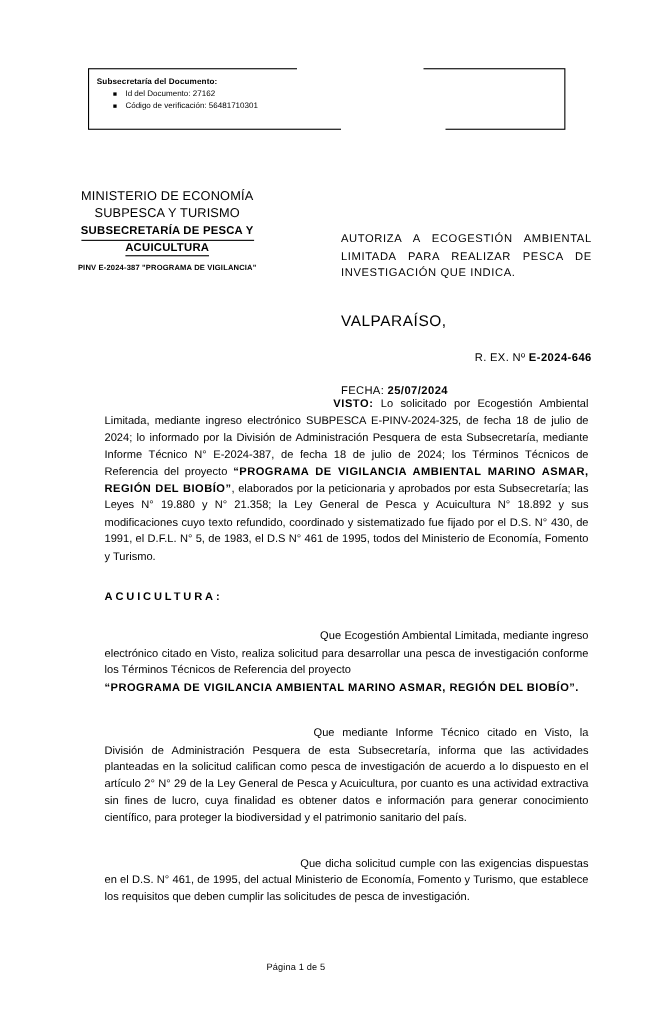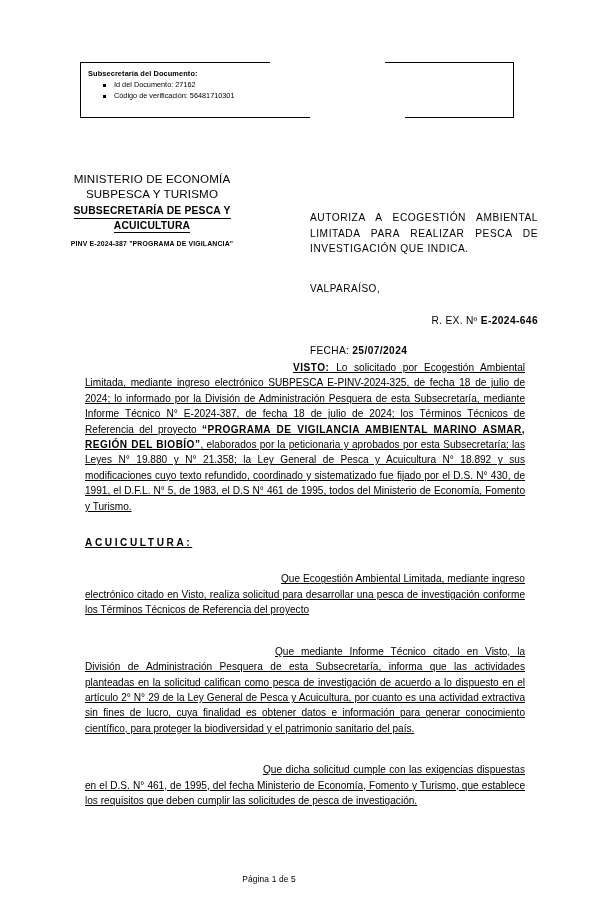--- a/index.html
+++ b/index.html
@@ -124,44 +124,43 @@
   }
   #heading-block .subject {
     font-size: 10.2px;
     line-height: 15.5px;
     letter-spacing: 0.55px;
     text-align: justify;
     text-align-last: left;
   }
   #heading-block .city {
     margin-top: 26px;
-    font-size: 10px;
+    font-size: 14px;
     letter-spacing: 0.5px;
   }
   #heading-block .rex {
     margin-top: 21px;
     font-size: 10.2px;
     letter-spacing: 0.3px;
     text-align: right;
   }
   #heading-block .rex b { font-weight: bold; letter-spacing: 0.4px; }
   #heading-block .fecha {
     margin-top: 19px;
     font-size: 10.2px;
     letter-spacing: 0.3px;
   }
   #heading-block .fecha b { font-weight: bold; letter-spacing: 0.4px; }
 
   
   #body-text {
     position: absolute;
-    left: 85px;
+    left: 95px;
     top: 360px;
     width: 440px;
-    text-decoration: underline;
   }
   #body-text p {
     margin: 0;
     font-size: 10.1px;
     line-height: 15.4px;
     text-align: justify;
     text-align-last: left;
   }
   .para-indent { text-indent: 208px; }
   .para-indent-2 { text-indent: 196px; }
@@ -240,27 +239,28 @@
 
     <p class="para-indent"><b class="lead">VISTO:</b><span> Lo solicitado por Ecogestión Ambiental Limitada, mediante ingreso electrónico SUBPESCA E-PINV-2024-325, de fecha 18 de julio de 2024; lo informado por la División de Administración Pesquera de esta Subsecretaría, mediante Informe Técnico N° E-2024-387, de fecha 18 de julio de 2024; los Términos Técnicos de Referencia del proyecto </span><b class="proj">“PROGRAMA DE VIGILANCIA AMBIENTAL MARINO ASMAR, REGIÓN DEL BIOBÍO”</b><span>, elaborados por la peticionaria y aprobados por esta Subsecretaría; las Leyes N° 19.880 y N° 21.358; la Ley General de Pesca y Acuicultura N° 18.892 y sus modificaciones cuyo texto refundido, coordinado y sistematizado fue fijado por el D.S. N° 430, de 1991, el D.F.L. N° 5, de 1983, el D.S N° 461 de 1995, todos del Ministerio de Economía, Fomento y Turismo.</span></p>
 
     <div class="spacer-md"></div>
 
     <p class="considerando">ACUICULTURA:</p>
 
     <div class="spacer-md"></div>
 
     <p class="para-indent-2">Que Ecogestión Ambiental Limitada, mediante ingreso electrónico citado en Visto, realiza solicitud para desarrollar una pesca de investigación conforme los Términos Técnicos de Referencia del proyecto</p>
+    <p class="proj-block">“PROGRAMA DE VIGILANCIA AMBIENTAL MARINO ASMAR, REGIÓN DEL BIOBÍO”.</p>
 
     <div class="spacer-lg"></div>
 
     <p class="para-indent-3">Que mediante Informe Técnico citado en Visto, la División de Administración Pesquera de esta Subsecretaría, informa que las actividades planteadas en la solicitud califican como pesca de investigación de acuerdo a lo dispuesto en el artículo 2° N° 29 de la Ley General de Pesca y Acuicultura, por cuanto es una actividad extractiva sin fines de lucro, cuya finalidad es obtener datos e información para generar conocimiento científico, para proteger la biodiversidad y el patrimonio sanitario del país.</p>
 
     <div class="spacer-lg"></div>
 
-    <p class="para-indent-4">Que dicha solicitud cumple con las exigencias dispuestas en el D.S. N° 461, de 1995, del fecha Ministerio de Economía, Fomento y Turismo, que establece los requisitos que deben cumplir las solicitudes de pesca de investigación.</p>
+    <p class="para-indent-4">Que dicha solicitud cumple con las exigencias dispuestas en el D.S. N° 461, de 1995, del actual Ministerio de Economía, Fomento y Turismo, que establece los requisitos que deben cumplir las solicitudes de pesca de investigación.</p>
   </div>
 
   <div id="footer">
     <span>Página 1 de 5</span>
   </div>
 
 </div>
 
 </body></html>

